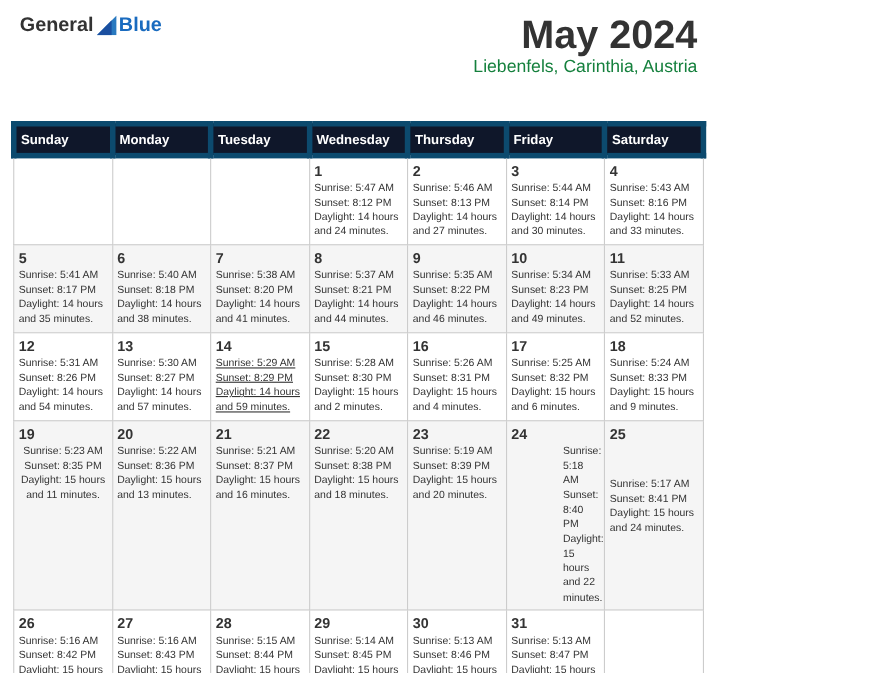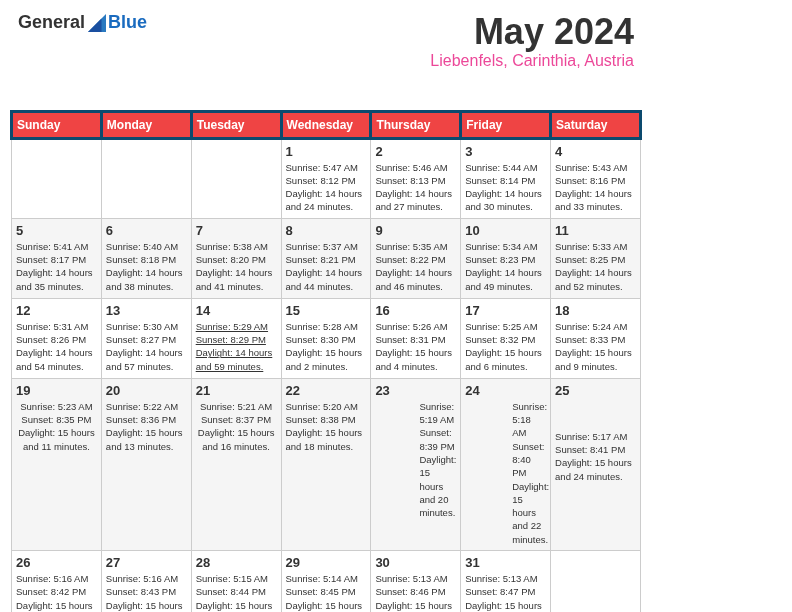--- a/index.html
+++ b/index.html
@@ -53,37 +53,37 @@
       text-align: right;
     }
     .main-title {
       font-size: 36px;
       font-weight: bold;
       color: #333;
       line-height: 1.1;
     }
     .subtitle {
       font-size: 16px;
-      color: #ec4899;
+      color: #15803d;
     }
     .calendar {
       flex: 1;
       margin: 0 10px 10px 10px;
       border-collapse: collapse;
       width: calc(100% - 20px);
       table-layout: fixed;
     }
     .calendar thead tr th {
-      background: #ef4444;
+      background: #0f172a;
       color: #fff;
       font-size: 12px;
       font-weight: bold;
       padding: 5px 4px;
       text-align: left;
-      border: 3px solid #0c4a6e;
+      border: 5px solid #0c4a6e;
     }
     .calendar tbody tr td {
       border: 1px solid #ccc;
       vertical-align: top;
       padding: 4px 4px;
       font-size: 10px;
       color: #333;
       height: 80px;
       background: #fff;
     }
@@ -284,35 +284,35 @@
           </td>
           <td>
             <span class="day-number">20</span>
             <div class="day-info" style="white-space: pre-line;">Sunrise: 5:22 AM
 Sunset: 8:36 PM
 Daylight: 15 hours
 and 13 minutes.</div>
           </td>
           <td>
             <span class="day-number">21</span>
-            <div class="day-info" style="white-space: pre-line; text-align: center;">Sunrise: 5:21 AM
+            <div class="day-info" style="white-space: pre-line;">Sunrise: 5:21 AM
 Sunset: 8:37 PM
 Daylight: 15 hours
 and 16 minutes.</div>
           </td>
           <td>
             <span class="day-number">22</span>
             <div class="day-info" style="white-space: pre-line;">Sunrise: 5:20 AM
 Sunset: 8:38 PM
 Daylight: 15 hours
 and 18 minutes.</div>
           </td>
           <td>
             <span class="day-number">23</span>
-            <div class="day-info" style="white-space: pre-line; margin-left: 44px;">Sunrise: 5:19 AM
+            <div class="day-info" style="white-space: pre-line;">Sunrise: 5:19 AM
 Sunset: 8:39 PM
 Daylight: 15 hours
 and 20 minutes.</div>
           </td>
           <td>
             <span class="day-number">24</span>
             <div class="day-info" style="white-space: pre-line; margin-left: 47px;">Sunrise: 5:18 AM
 Sunset: 8:40 PM
 Daylight: 15 hours
 and 22 minutes.</div>

